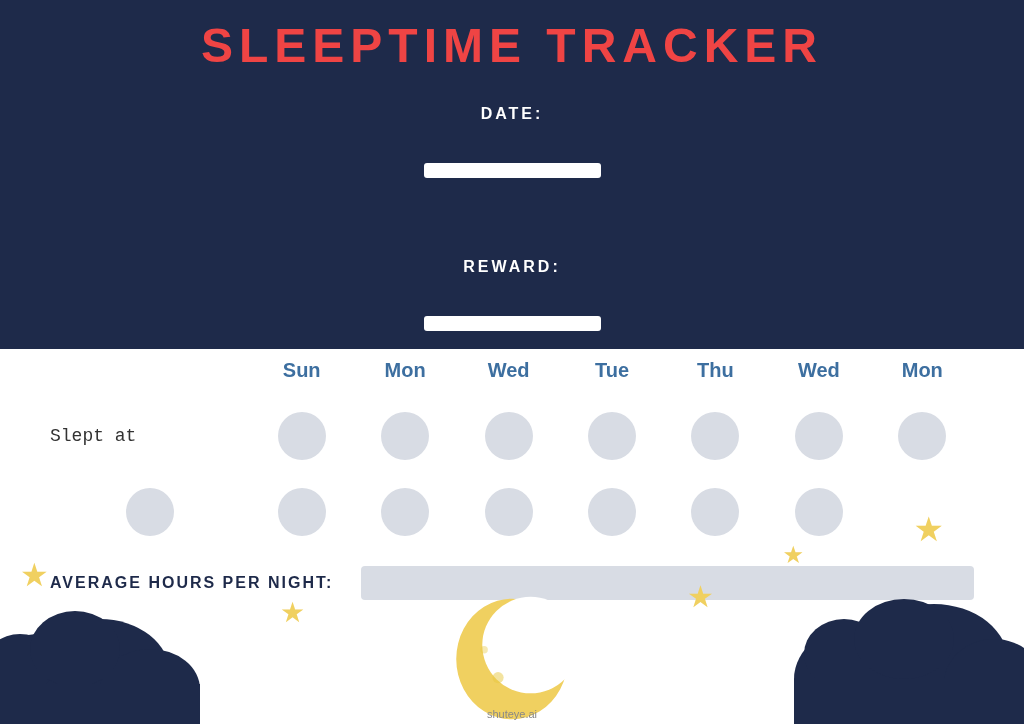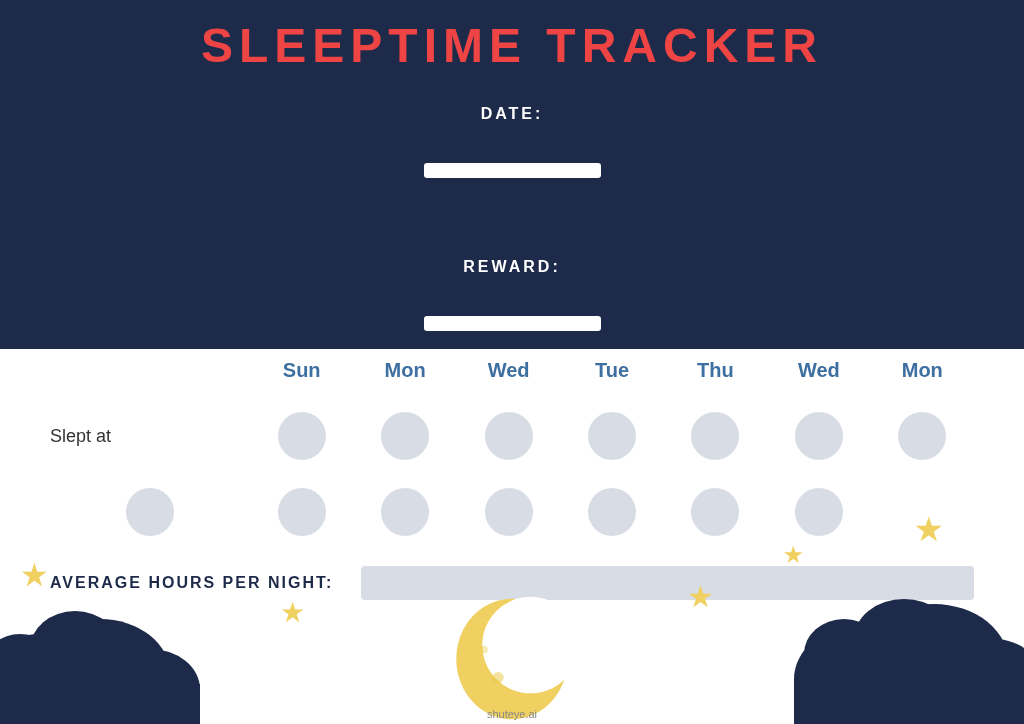--- a/index.html
+++ b/index.html
@@ -181,20 +181,21 @@
     }
 
     .tracker-section {
       padding: 0 50px;
     }
 
     .tracker-row {
       display: grid;
       grid-template-columns: 200px repeat(7, 1fr);
       width: 100%;
+      font-family: Liberation Mono, monospace;
     }
 
     .days-header-row {
       display: grid;
       grid-template-columns: 200px repeat(7, 1fr);
       width: 100%;
     }
   </style>
 </head>
 <body>

